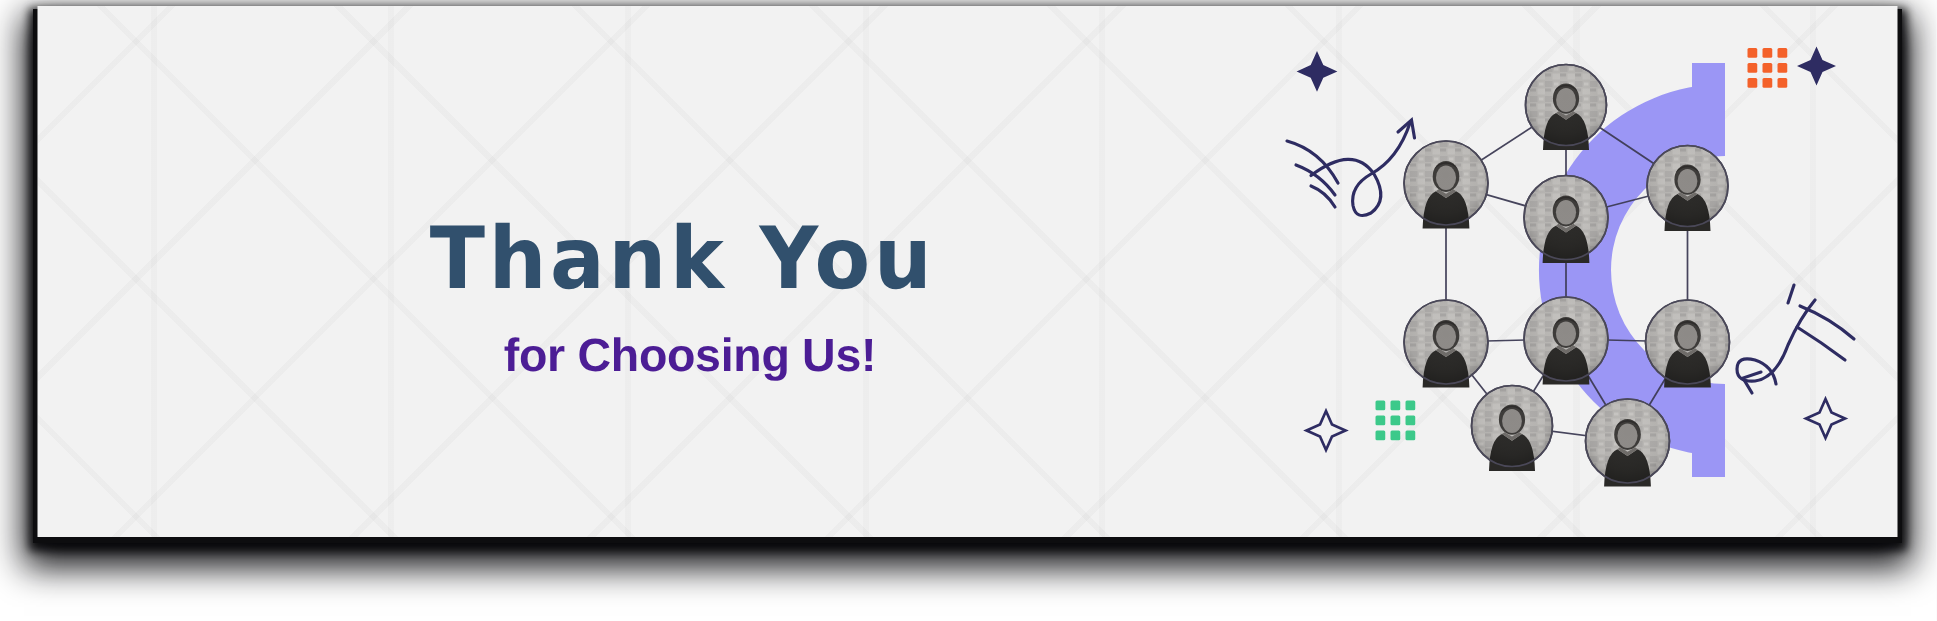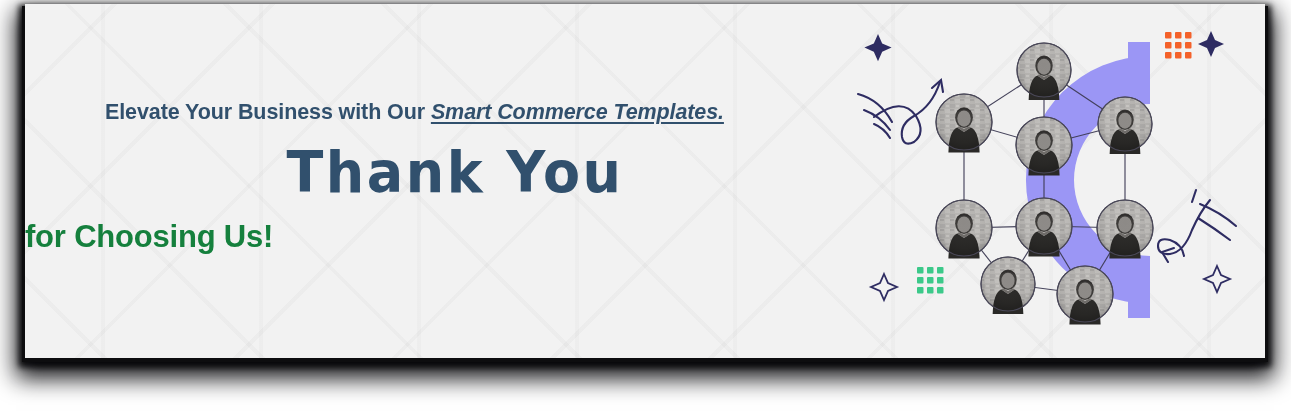--- a/index.html
+++ b/index.html
@@ -105,23 +105,24 @@
     font-family: "DejaVu Sans", sans-serif;
     letter-spacing: 2.5px;
     transform: scaleY(1.06);
   }
 
   #subline {
     position: absolute;
     left: 0;
     top: 215px;
     width: 870px;
+    text-align: center;
     font-size: 31px;
     font-weight: bold;
-    color: #15803d;
+    color: #4c1d95;
     letter-spacing: -0.2px;
   }
 
   
   #graphic {
     position: absolute;
     left: 815px;
     top: 0;
     width: 425px;
     height: 354px;
@@ -134,23 +135,20 @@
 <div id="stage">
 
   <div id="card-shadow"></div>
 
   <div id="banner-card">
 
     <div id="bg-pattern"></div>
 
     <div id="text-block">
 
-      <div id="headline">
-        <span>Elevate Your Business with Our </span><span id="headline-emph">Smart Commerce Templates.</span>
-      </div>
 
       <div id="thankyou">Thank You</div>
 
       <div id="subline">for Choosing Us!</div>
 
     </div>
 
     <div id="graphic">
       <svg width="425" height="354" viewBox="0 0 425 354" xmlns="http://www.w3.org/2000/svg">
         <defs>

